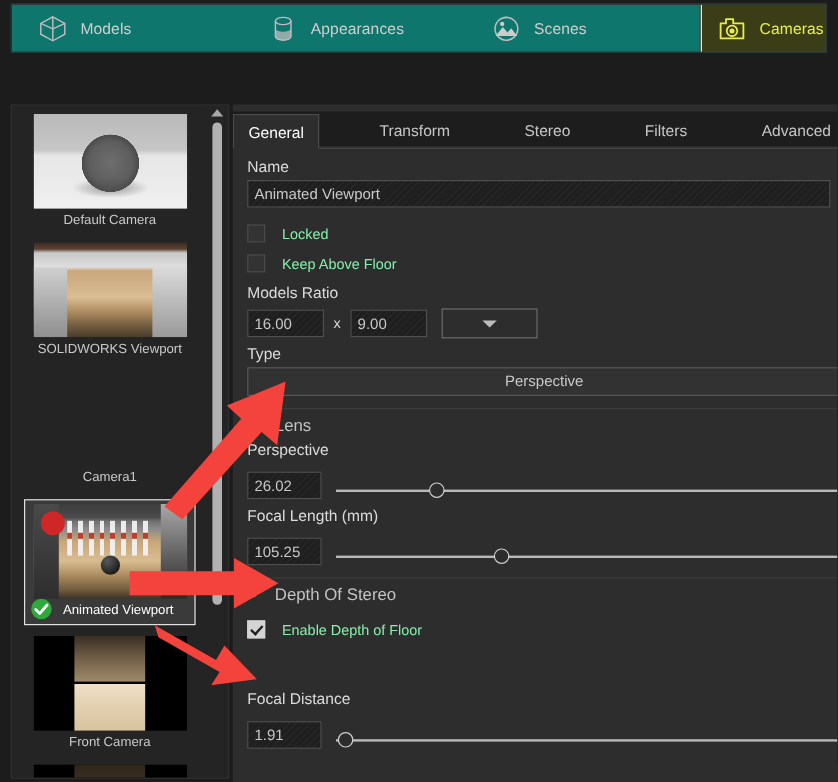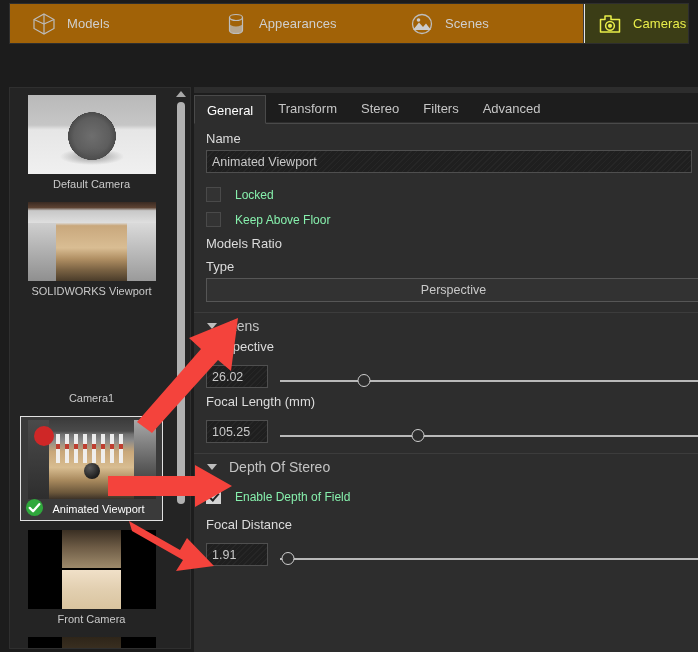--- a/index.html
+++ b/index.html
@@ -23,21 +23,21 @@
     left: 0; top: 0;
     width: 698px; height: 84px;
     background: #1c1c1c;
     box-sizing: border-box;
   }
   #top-tabs {
     position: absolute;
     left: 9px; top: 3px;
     width: 680px; height: 41px;
     display: flex;
-    background: #a16207;
+    background: #0f766e;
     border: 1px solid #2e2e2e;
     box-sizing: border-box;
   }
   .top-tab {
     display: flex;
     align-items: center;
     padding-left: 22px;
     box-sizing: border-box;
     height: 100%;
     color: #cfcfcf;
@@ -294,21 +294,21 @@
     border-bottom: 1px solid #2d2d2d;
     margin-bottom: -1px;
   }
   #prop-tabs-strip-bg {
     position: absolute;
     left: 0; top: 6px;
     width: 100%; height: 29px;
     background: #1d1d1d;
     z-index: 0;
   }
-  #prop-tabs { z-index: 1; }
+  #prop-tabs { z-index: 1; gap: 38px; }
 
   #prop-body {
     position: absolute;
     left: 0; top: 36px;
     width: 100%;
     padding: 0;
     box-sizing: border-box;
   }
   .fld-label {
     font-size: 13px;
@@ -599,20 +599,28 @@
       <div class="chk-box"></div>
       <div class="chk-lbl">Locked</div>
     </div>
 
     <div class="chk-row">
       <div class="chk-box"></div>
       <div class="chk-lbl">Keep Above Floor</div>
     </div>
 
     <div class="fld-label" style="padding-top:4px;">Models Ratio</div>
+    <div id="aspect-row">
+      <div class="txt-input" id="aspect-w">16.00</div>
+      <div class="aspect-x">x</div>
+      <div class="txt-input" id="aspect-h">9.00</div>
+      <div id="aspect-combo">
+        <span class="caret"></span>
+      </div>
+    </div>
 
     <div class="fld-label" style="padding-top:4px;">Type</div>
     <div id="type-combo">
       <span>Perspective</span>
     </div>
     <div id="type-combo-spacer"></div>
 
     <div class="section-head">
       <span class="tri"></span>
       <span class="sec-title">Lens</span>
@@ -636,24 +644,24 @@
       </div>
     </div>
 
     <div class="section-head" style="margin-top:10px;">
       <span class="tri"></span>
       <span class="sec-title">Depth Of Stereo</span>
     </div>
 
     <div class="chk-row" style="margin-top:4px;">
       <div class="chk-box checked"></div>
-      <div class="chk-lbl">Enable Depth of Field</div>
-    </div>
-
-    <div class="fld-label" style="padding-top:8px;">Focal Distance</div>
+      <div class="chk-lbl">Enable Depth of Floor</div>
+    </div>
+
+    <div class="fld-label" style="padding-top:8px;margin-top:30px;">Focal Distance</div>
     <div class="slider-row">
       <div class="txt-input">1.91</div>
       <div class="track">
         <div class="line"></div>
         <div class="knob" id="knob-dist" style="left: 2%;"></div>
       </div>
     </div>
 
   </div>
 </div>

